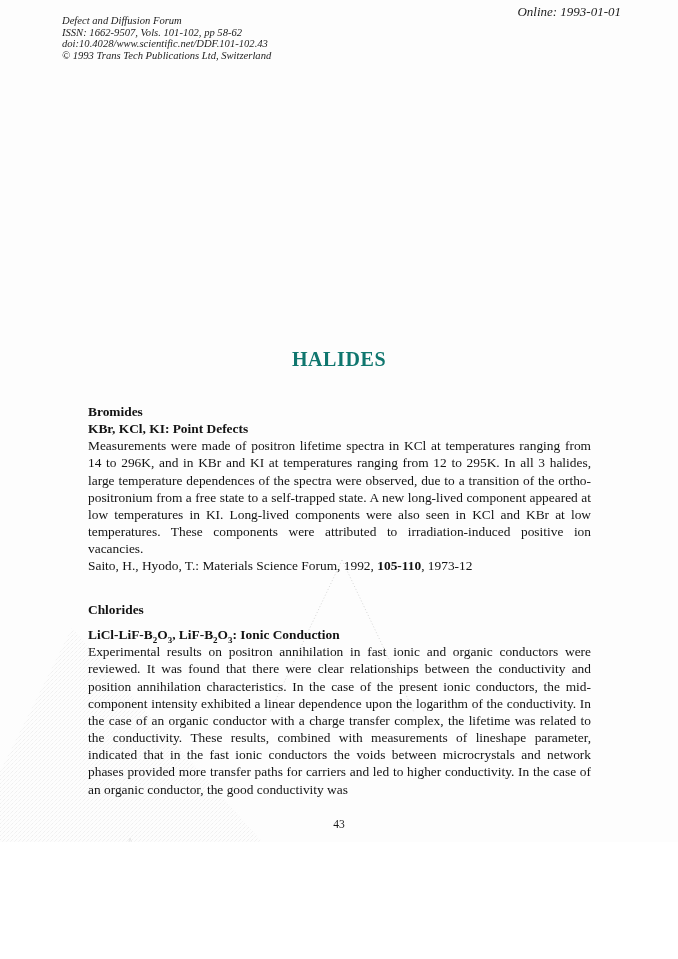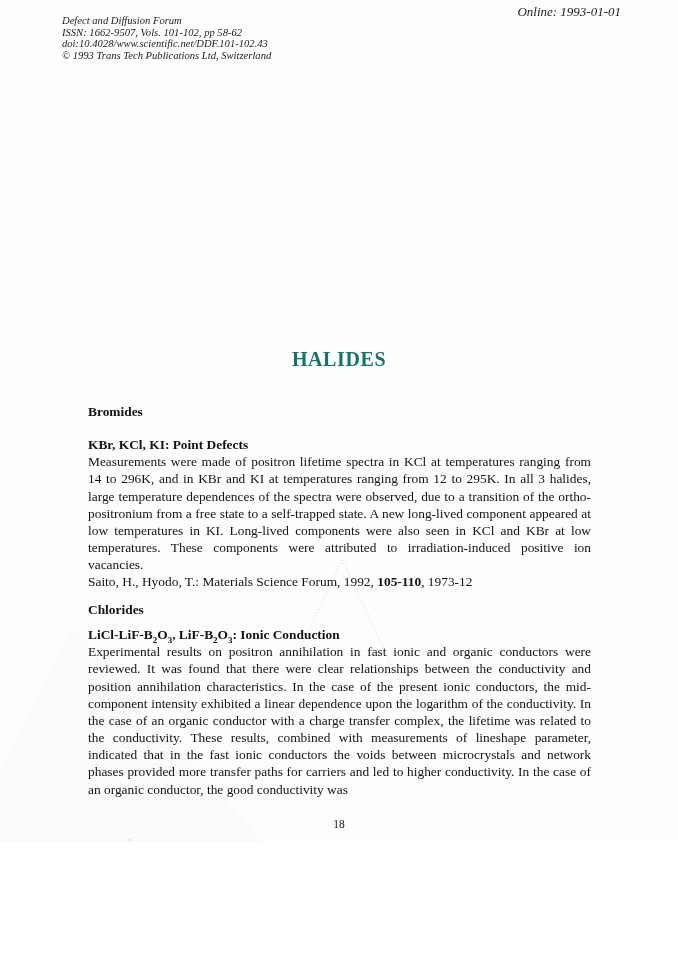--- a/index.html
+++ b/index.html
@@ -59,21 +59,21 @@
     width: 503px;
     font-size: 13.4px;
     line-height: 17.15px;
     color: #131313;
   }
   .section-bromides { top: 403px; }
   .section-chlorides { top: 601px; }
 
   .group-heading { font-weight: bold; }
   .entry-heading { font-weight: bold; }
-  .section-bromides .entry-heading { margin-top: 16px; }
+  .section-bromides .entry-heading { margin-top: 0; }
   .section-chlorides .entry-heading { margin-top: 8px; }
   .abstract { text-align: justify; }
   .reference-line { text-align: left; }
   sub { font-size: 9px; line-height: 0; }
 
   .page-number {
     position: absolute;
     left: 0;
     right: 0;
     top: 818px;
@@ -129,18 +129,18 @@
       <div class="abstract">Measurements were made of positron lifetime spectra in KCl at temperatures ranging from 14 to 296K, and in KBr and KI at temperatures ranging from 12 to 295K. In all 3 halides, large temperature dependences of the spectra were observed, due to a transition of the ortho-positronium from a free state to a self-trapped state. A new long-lived component appeared at low temperatures in KI. Long-lived components were also seen in KCl and KBr at low temperatures. These components were attributed to irradiation-induced positive ion vacancies.</div>
       <div class="reference-line"><span>Saito, H., Hyodo, T.: Materials Science Forum, 1992, </span><b>105-110</b><span>, 1973-12</span></div>
     </div>
 
     <div class="section section-chlorides">
       <div class="group-heading">Chlorides</div>
       <div class="entry-heading"><span>LiCl-LiF-B</span><sub>2</sub><span>O</span><sub>3</sub><span>, LiF-B</span><sub>2</sub><span>O</span><sub>3</sub><span>: Ionic Conduction</span></div>
       <div class="abstract">Experimental results on positron annihilation in fast ionic and organic conductors were reviewed. It was found that there were clear relationships between the conductivity and position annihilation characteristics. In the case of the present ionic conductors, the mid-component intensity exhibited a linear dependence upon the logarithm of the conductivity. In the case of an organic conductor with a charge transfer complex, the lifetime was related to the conductivity. These results, combined with measurements of lineshape parameter, indicated that in the fast ionic conductors the voids between microcrystals and network phases provided more transfer paths for carriers and led to higher conductivity. In the case of an organic conductor, the good conductivity was</div>
     </div>
 
-    <div class="page-number">18</div>
+    <div class="page-number">43</div>
 
     <div class="bottom-bar"></div>
 
   </div>
 </div>
 
 </body></html>

